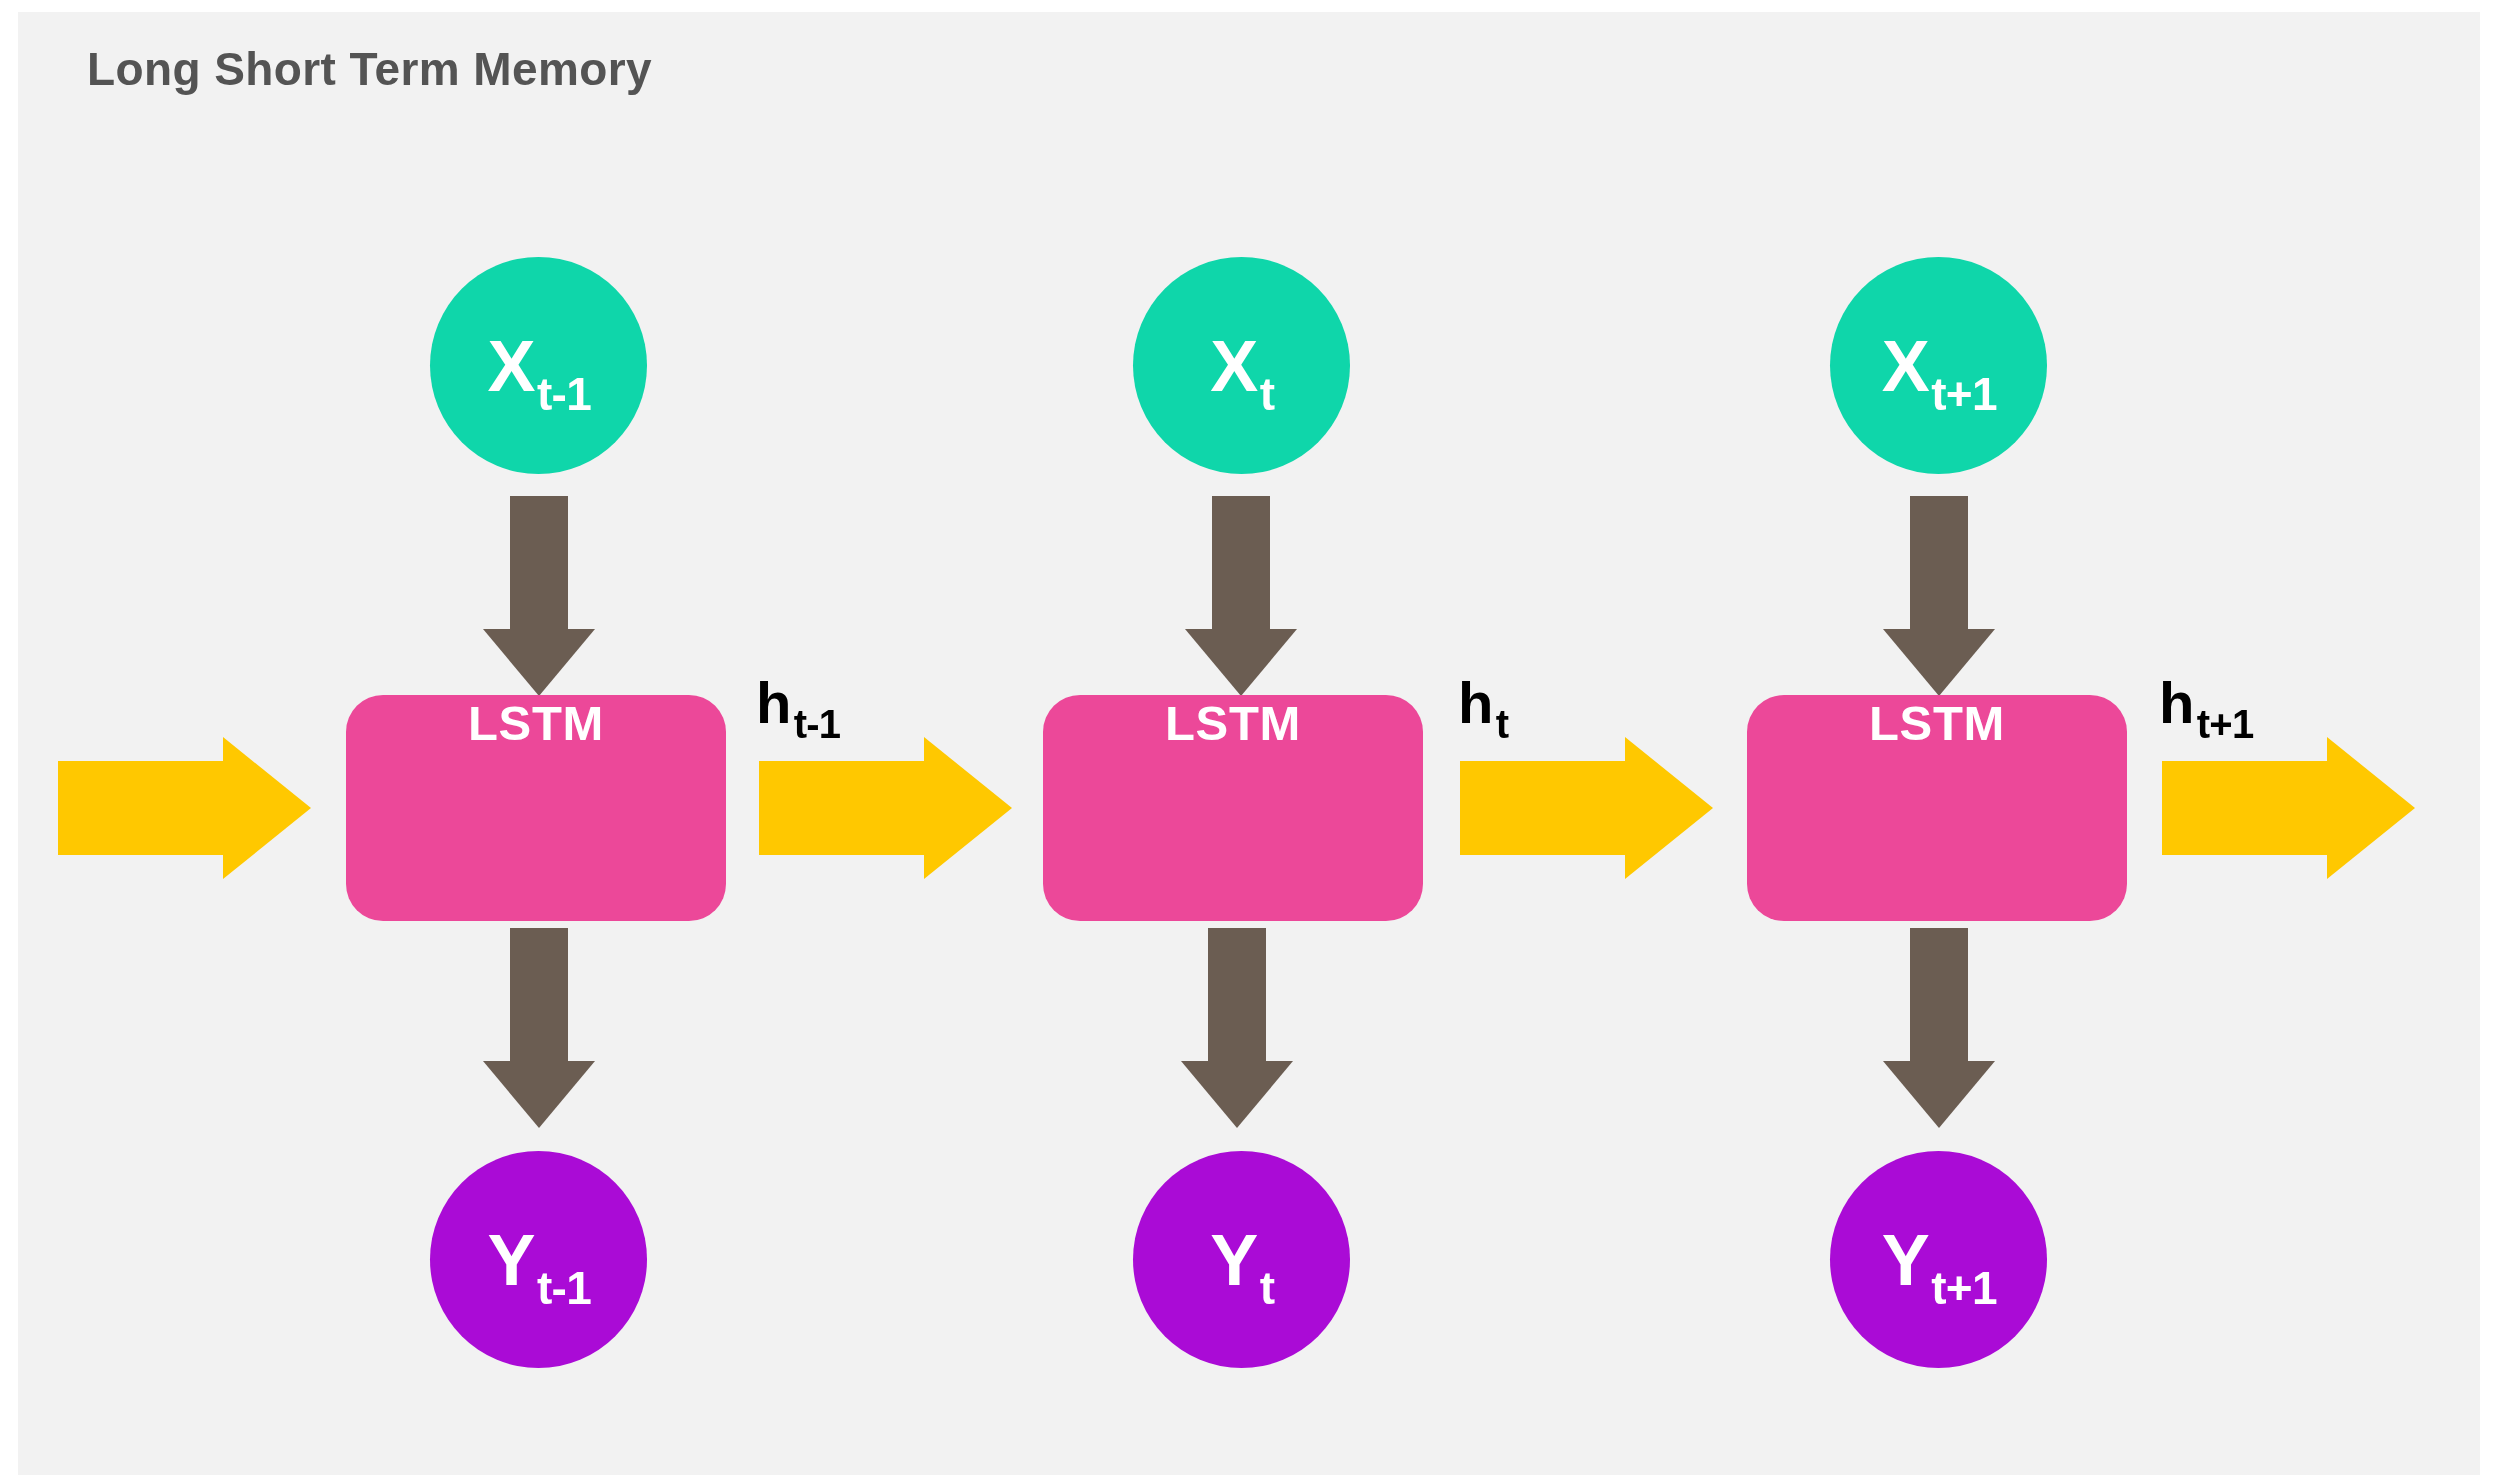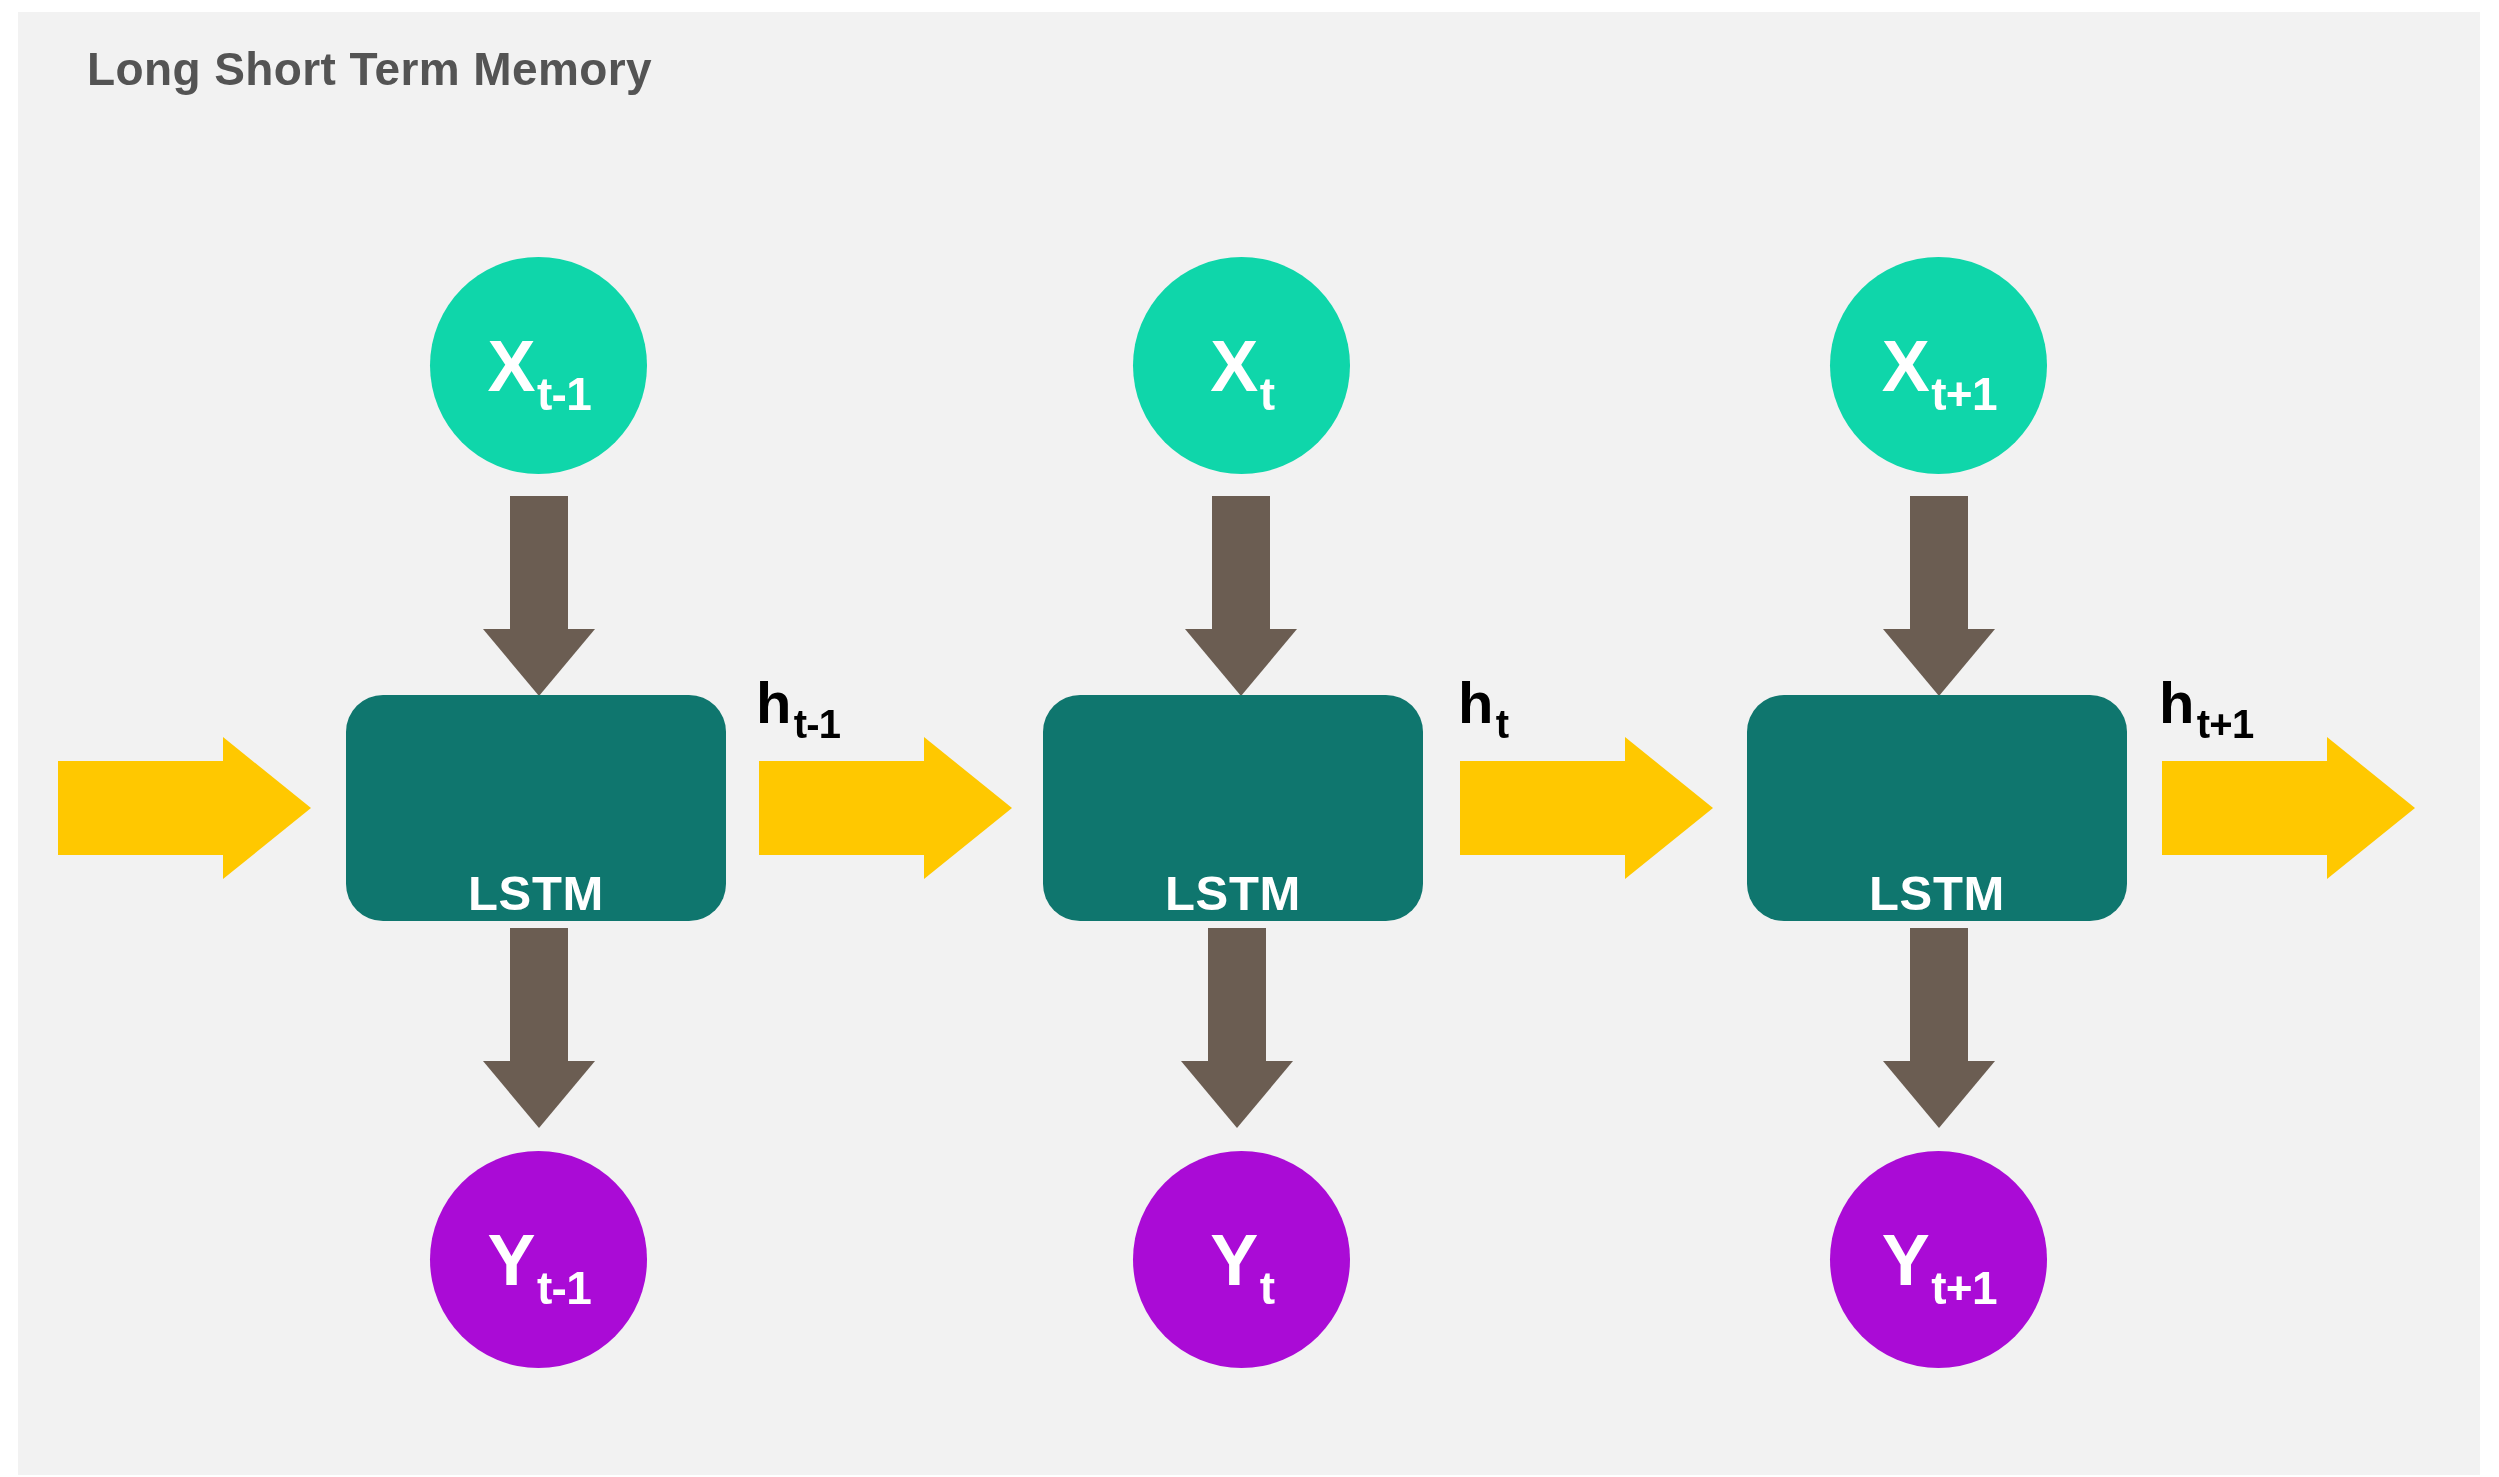--- a/index.html
+++ b/index.html
@@ -66,24 +66,24 @@
     position: relative;
     top: 19.5px;
     left: 1.5px;
     letter-spacing: -0.7px;
   }
   
   .lstm-box {
     position: absolute;
     width: 380px;
     height: 226px;
-    background: #0f766e;
+    background: #ec4899;
     border-radius: 37px;
     display: flex;
-    align-items: flex-end;
+    align-items: flex-start;
     justify-content: center;
   }
   .lstm-text {
     color: #ffffff;
     font-size: 49px;
     font-weight: bold;
     letter-spacing: 0.7px;
   }
   
   .v-arrow {

